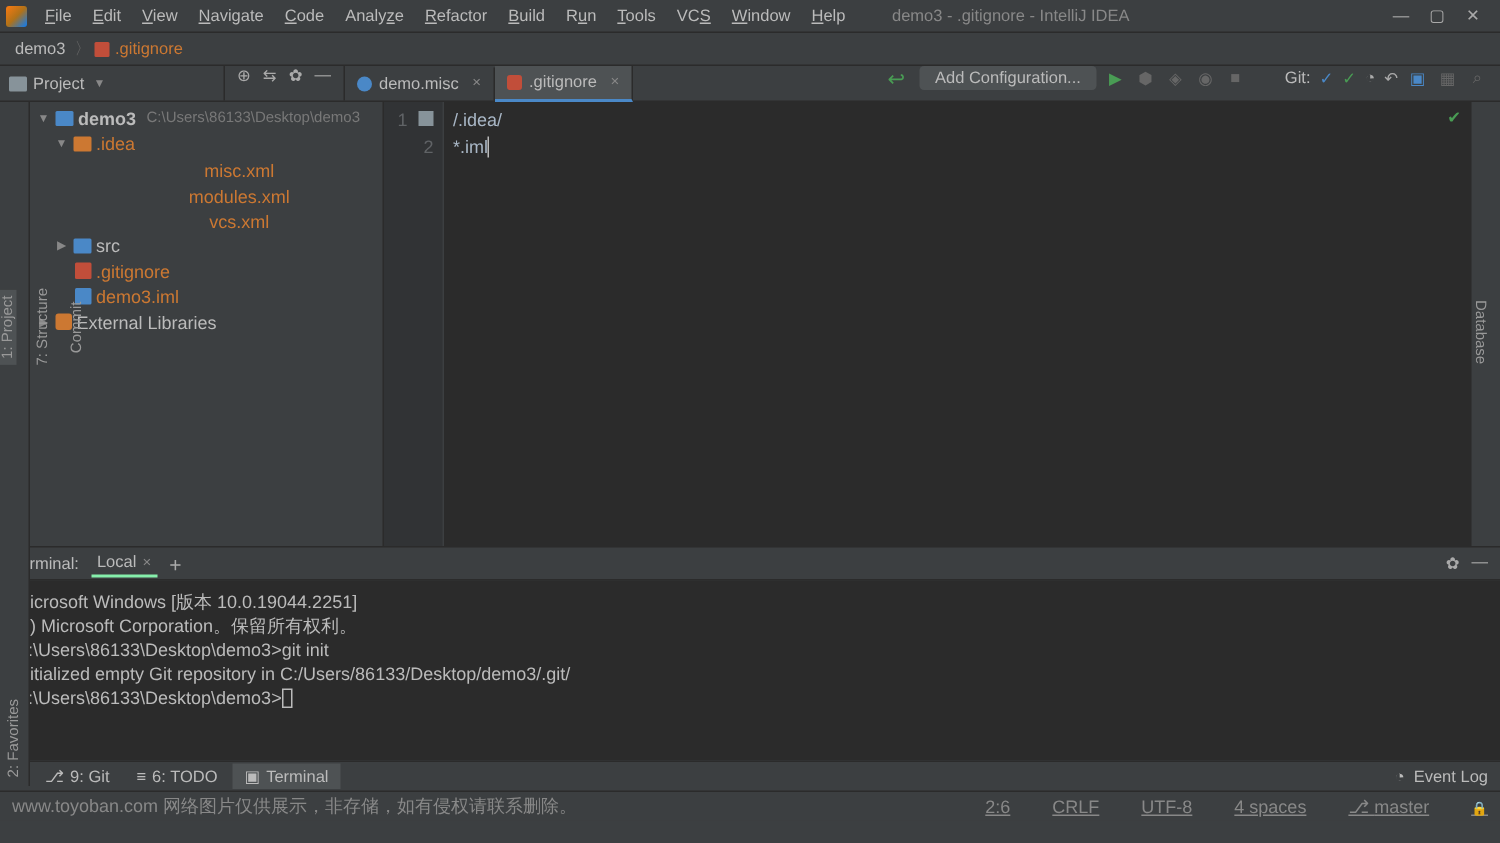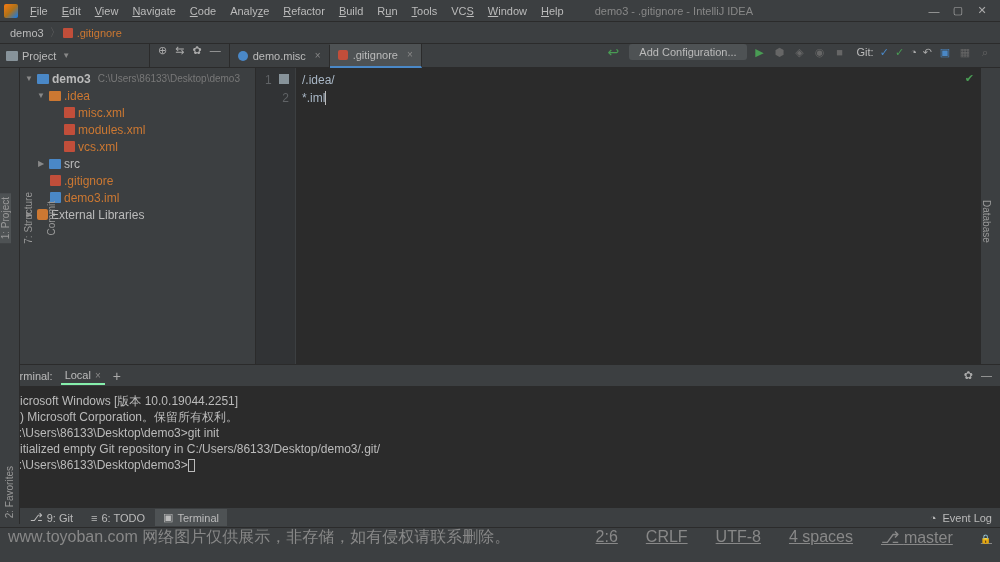--- a/index.html
+++ b/index.html
@@ -34,40 +34,40 @@
     .etab.active { background: #4e5254; border-bottom: 2px solid #4a88c7; height: 24px; }
     .java-icon { width: 10px; height: 10px; border-radius: 50%; background: #4a88c7; display: inline-block; }
     .git-icon { width: 10px; height: 10px; border-radius: 2px; background: #c14e3a; display: inline-block; }
     .close-x { color: #888; margin-left: 4px; font-size: 10px; }
     
     
     .right-toolbar { display: flex; gap: 6px; align-items: center; padding: 0 8px; margin-left: auto; font-size: 11px; }
     .back-arrow { color: #499c54; font-size: 14px; margin-right: 4px; }
     .config-btn { background: #4e5254; padding: 2px 10px; border-radius: 3px; font-size: 11px; }
     .tb-icon { color: #666; cursor: pointer; width: 14px; text-align: center; }
-    .git-label { color: #bbb; margin-left: 4px; }
+    .git-label { color: #bbb; margin-left: 20px; }
     .git-check { color: #4a88c7; }
     .git-checkmark { color: #499c54; }
     .git-sync { color: #aaa; }
     
     
     .main-area { display: flex; height: 296px; }
     
     
     .left-gutter { width: 20px; background: #3c3f41; border-right: 1px solid #2b2b2b; display: flex; flex-direction: column; align-items: center; padding-top: 4px; font-size: 10px; writing-mode: vertical-lr; gap: 12px; color: #999; }
     .left-gutter .vert { transform: rotate(180deg); cursor: pointer; padding: 4px 0; }
     .left-gutter .vert.active { background: #4e5254; }
     
     
     .project-tree { width: 236px; background: #3c3f41; border-right: 1px solid #2b2b2b; overflow: auto; padding: 2px 0; font-size: 12px; }
     .tree-row { display: flex; align-items: center; height: 17px; padding-left: 4px; gap: 3px; cursor: pointer; white-space: nowrap; }
     .arrow { width: 10px; color: #888; font-size: 8px; display: inline-block; text-align: center; }
     .indent1 { padding-left: 16px; }
     .indent2 { padding-left: 30px; }
-    .indent3 { padding-left: 44px; }
+    .indent3 { padding-left: 44px; flex-direction: column; }
     .proj-icon { width: 12px; height: 10px; background: #4a88c7; border-radius: 1px; display: inline-block; }
     .folder-icon { width: 12px; height: 10px; background: #87939a; border-radius: 1px; display: inline-block; }
     .folder-idea { width: 12px; height: 10px; background: #cc7832; border-radius: 1px; display: inline-block; }
     .xml-icon { width: 11px; height: 11px; background: #c14e3a; border-radius: 1px; display: inline-block; }
     .iml-icon { width: 11px; height: 11px; background: #4a88c7; border-radius: 1px; display: inline-block; }
     .lib-icon { width: 11px; height: 11px; background: #cc7832; border-radius: 2px; display: inline-block; }
     .scratch-icon { width: 11px; height: 11px; background: #4a88c7; border-radius: 50%; display: inline-block; }
     .brown-text { color: #cc7832; }
     .path-text { color: #787878; font-size: 10px; margin-left: 4px; }
 
@@ -95,21 +95,21 @@
     .terminal-body { background: #2b2b2b; font-family: Consolas, monospace; font-size: 12px; padding: 6px 10px; line-height: 16px; color: #bbbbbb; height: 120px; }
     .term-cursor { display: inline-block; width: 7px; height: 13px; border: 1px solid #bbb; vertical-align: middle; }
     
     
     .bottom-bar { height: 20px; background: #3c3f41; display: flex; align-items: center; padding: 0 4px; border-top: 1px solid #2b2b2b; font-size: 11px; gap: 2px; }
     .bottom-tab { padding: 2px 8px; display: flex; align-items: center; gap: 4px; cursor: pointer; }
     .bottom-tab.active { background: #4e5254; }
     .bottom-right { margin-left: auto; display: flex; gap: 6px; align-items: center; padding-right: 4px; }
     
     
-    .status-bar { height: 20px; background: #3c3f41; display: flex; align-items: center; padding: 0 8px; border-top: 1px solid #2b2b2b; font-size: 16px; color: #888; }
+    .status-bar { height: 20px; background: #3c3f41; display: flex; align-items: center; padding: 0 8px; border-top: 1px solid #2b2b2b; font-size: 12px; color: #888; }
     .status-left { flex: 1; }
     .status-right { display: flex; gap: 28px; text-decoration: underline; }
     .lock-icon::before { content: "🔒"; font-size: 9px; }
   </style>
 </head>
 <body>
 
 <div class="title-bar">
   <div class="app-icon"></div>
   <div class="menu-bar">

